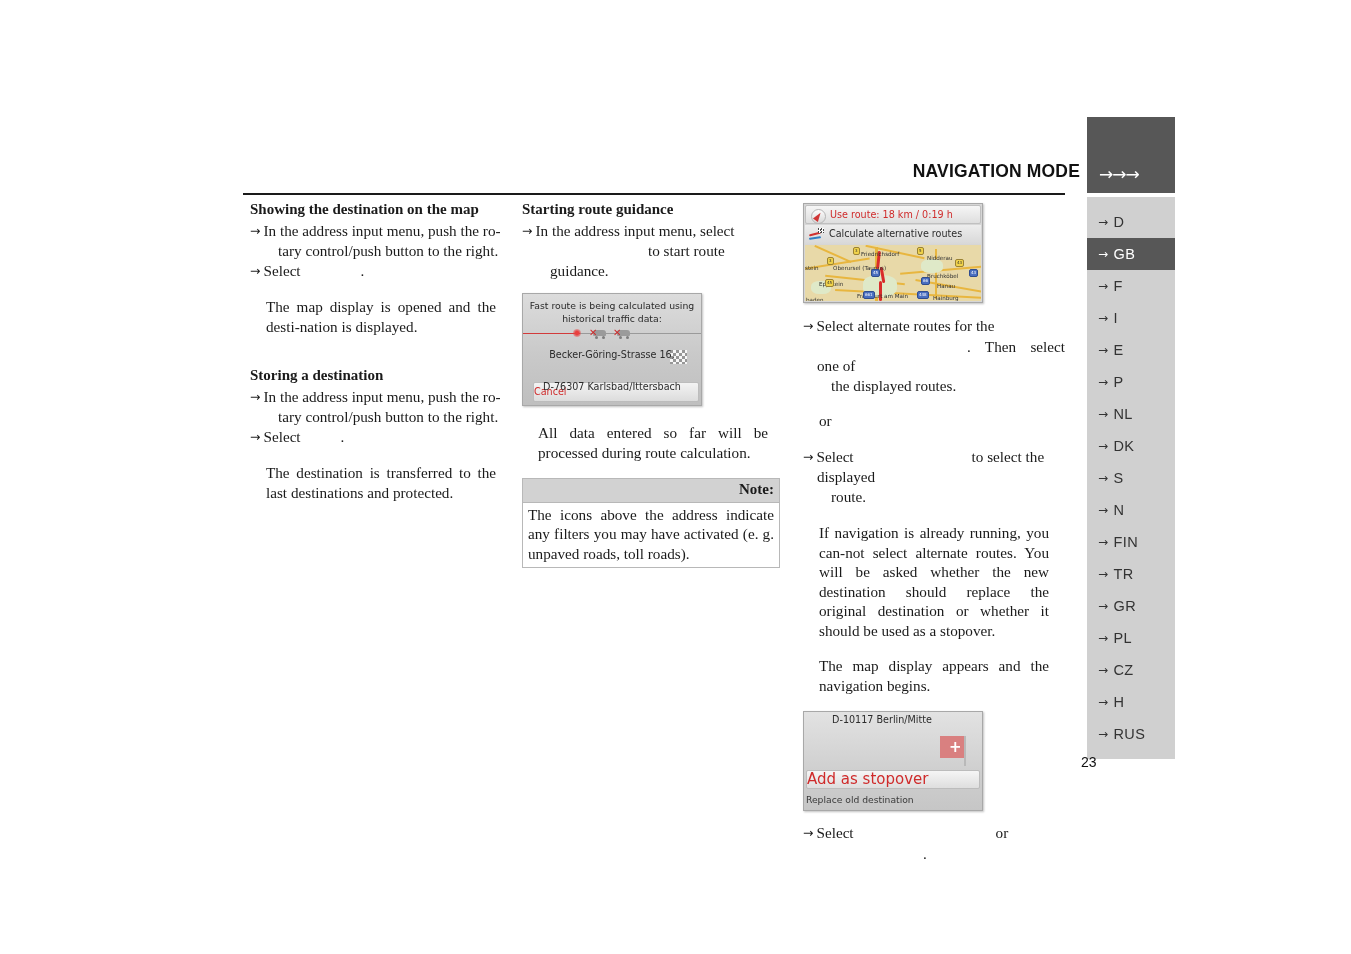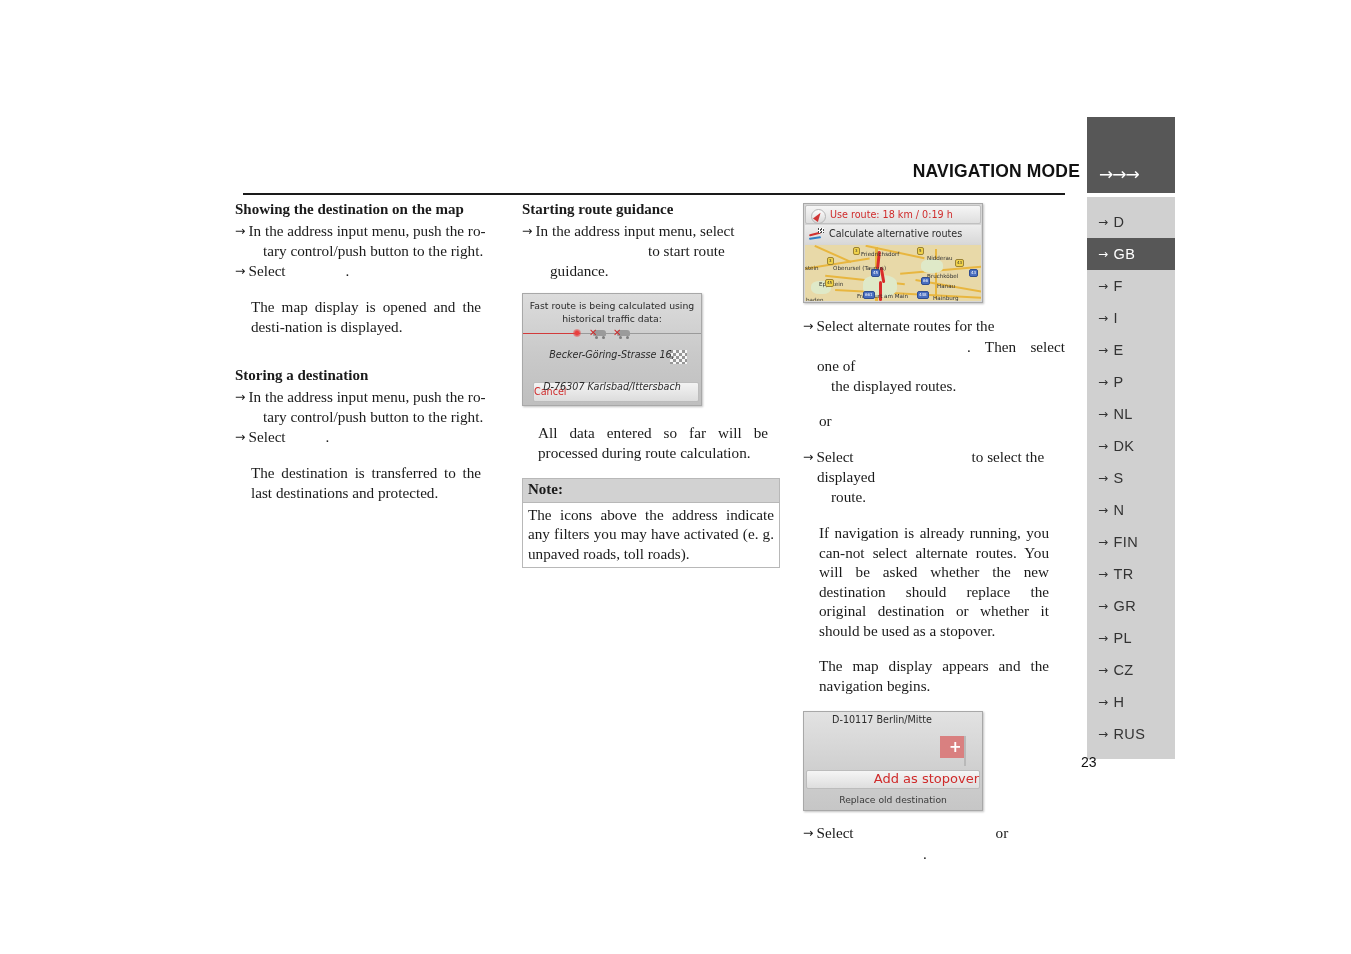--- a/index.html
+++ b/index.html
@@ -58,21 +58,21 @@
     background: #1a1a1a;
   }
 
   
   .column {
     position: absolute;
     top: 200px;
     font-size: 15.2px;
     line-height: 19.5px;
   }
-  #col-1 { left: 235px; width: 262px; }
+  #col-1 { left: 250px; width: 262px; }
   #col-2 { left: 522px; width: 262px; }
   #col-3 { left: 803px; width: 262px; }
 
   .sec-head {
     font-weight: bold;
     font-size: 15px;
     margin: 0 0 1px 0;
   }
   .sec-head.spaced { margin-top: 30px; }
 
@@ -119,20 +119,21 @@
     border: 1px solid #b8b8b8;
     width: 258px;
     box-sizing: border-box;
   }
   .note .note-title {
     background: #d2d2d2;
     font-weight: bold;
     font-size: 15px;
     padding: 1px 5px 2px 5px;
     border-bottom: 1px solid #b8b8b8;
+    text-align: right;
   }
   .note .note-body {
     padding: 2px 5px 4px 5px;
     text-align: justify;
     font-size: 15.2px;
     line-height: 19.5px;
   }
 
   
   .shot {
@@ -208,21 +209,20 @@
     line-height: 10px;
   }
   #calc-shot .addr {
     text-align: center;
     font-size: 9.6px;
     color: #2b2b2b;
     line-height: 14px;
     margin-top: 7px;
     position: relative;
     z-index: 2;
-    font-style: italic;
   }
   #calc-shot .flag {
     position: absolute;
     right: 14px;
     top: 56px;
     width: 17px; height: 14px;
     background:
       repeating-conic-gradient(#ffffff 0% 25%, #8e8e8e 0% 50%) 0 0/6px 6px;
     opacity: 0.85;
   }
@@ -396,30 +396,29 @@
     line-height: 13px;
     font-weight: bold;
   }
   #stopover-shot .btn-stopover {
     position: absolute;
     left: 2px; right: 2px; bottom: 21px;
     height: 17px;
     background: linear-gradient(#f5f5f5,#dedede);
     border: 1px solid #bcbcbc;
     border-radius: 2px;
-    text-align: right;
+    text-align: left;
     color: #cf2b2b;
-    font-size: 13px;
+    font-size: 15px;
     line-height: 16px;
   }
   #stopover-shot .btn-replace {
     position: absolute;
     left: 2px; right: 2px; bottom: 2px;
     height: 16px;
-    text-align: center;
     color: #3a3a3a;
     font-size: 9.2px;
     line-height: 16px;
   }
 
   
   #lang-sidebar {
     position: absolute;
     left: 1087px;
     top: 197px;

